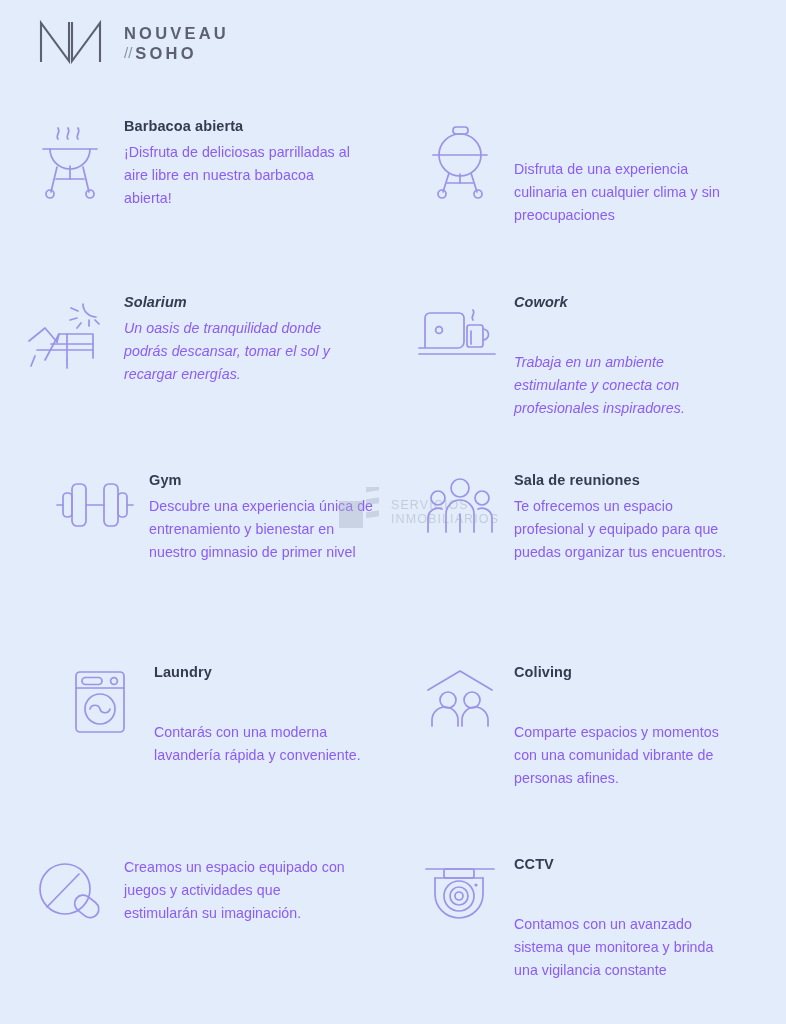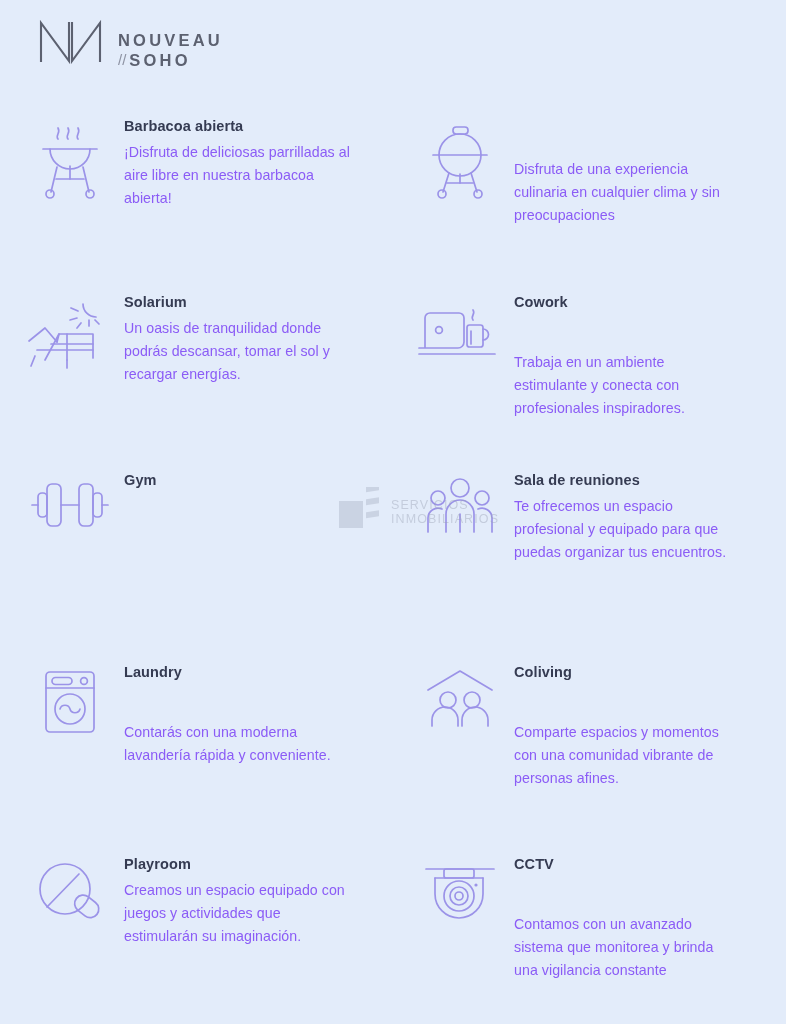--- a/index.html
+++ b/index.html
@@ -15,22 +15,22 @@
     font-family: "Liberation Sans", sans-serif;
     position: relative;
   }
 
   
   .header {
     position: absolute;
     top: 18px;
     left: 38px;
     display: flex;
-    align-items: flex-end;
-    gap: 8px;
+    align-items: center;
+    gap: 14px;
   }
   .logo-mark { display: block; }
   .logo-text {
     display: flex;
     flex-direction: column;
     gap: 3px;
   }
   .logo-line-1 {
     font-size: 16.5px;
     letter-spacing: 3.2px;
@@ -61,22 +61,22 @@
     top: 118px;
     left: 0;
     width: 692px;
     display: grid;
     grid-template-columns: 390px 356px;
     column-gap: 0px;
     padding-left: 16px;
   }
 
   .row-a { height: 176px; }
-  .row-b { height: 178px; }
-  .row-c { height: 180px; }
+  .row-b { height: 178px; font-style: italic; }
+  .row-c { height: 180px; justify-content: center; }
   .row-d { height: 192px; }
   .row-e { height: 180px; }
 
   .card {
     display: flex;
     align-items: flex-start;
     gap: 0px;
   }
 
   .card-icon {
@@ -252,20 +252,21 @@
         <rect x="50" y="8" width="14" height="42" rx="5"></rect>
         <rect x="9" y="17" width="9" height="24" rx="4"></rect>
         <rect x="64" y="17" width="9" height="24" rx="4"></rect>
         <path d="M32 29 H50"></path>
         <path d="M3 29 H9"></path>
         <path d="M73 29 H79"></path>
       </svg>
     </div>
     <div class="card-body">
       <div class="card-title">Gym</div>
+      <div class="card-desc">Descubre una experiencia única de entrenamiento y bienestar en nuestro gimnasio de primer nivel</div>
     </div>
   </div>
 
   <div class="card row-d col-left">
     <div class="card-icon">
       <svg width="72" height="62" viewBox="0 0 72 62">
         <circle cx="36" cy="12" r="9"></circle>
         <circle cx="14" cy="22" r="7"></circle>
         <circle cx="58" cy="22" r="7"></circle>
         <path d="M22 56 L22 38 A14 14 0 0 1 50 38 L50 56"></path>
@@ -315,21 +316,20 @@
 
   <div class="card row-e col-left">
     <div class="card-icon">
       <svg width="72" height="70" viewBox="0 0 72 70">
         <circle cx="31" cy="29" r="25"></circle>
         <path d="M13 47 L45 14"></path>
         <rect x="40" y="38" width="26" height="17" rx="8.5" transform="rotate(38 53 46)"></rect>
       </svg>
     </div>
     <div class="card-body">
-      <div class="card-title">Playroom</div>
       <div class="card-desc">Creamos un espacio equipado con juegos y actividades que estimularán su imaginación.</div>
     </div>
   </div>
 
   <div class="card row-e col-right">
     <div class="card-icon">
       <svg width="76" height="66" viewBox="0 0 76 66">
         <path d="M4 9 H72"></path>
         <rect x="22" y="9" width="30" height="9" rx="2"></rect>
         <path d="M13 18 H61"></path>

